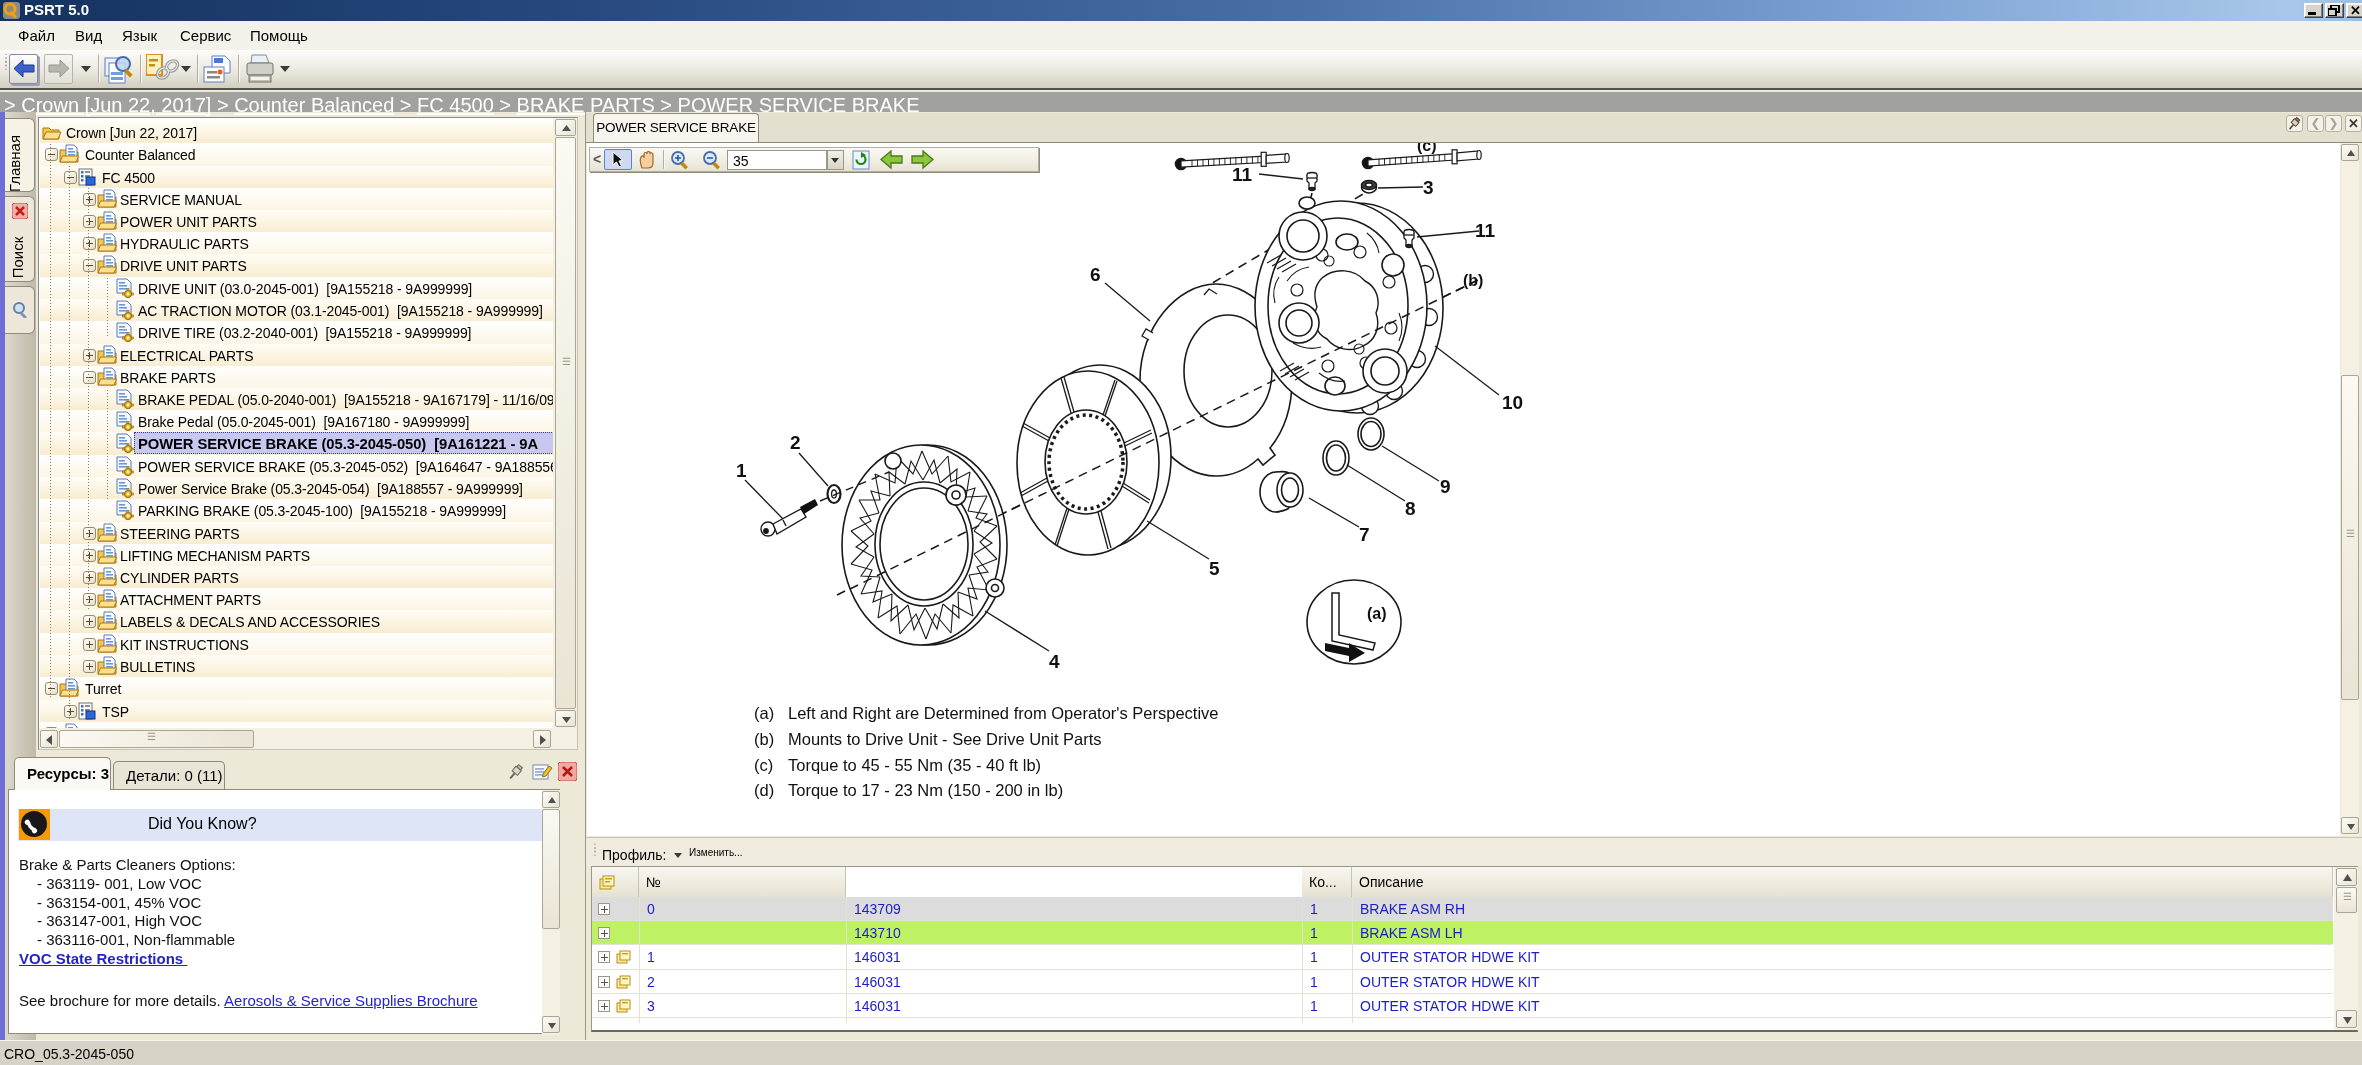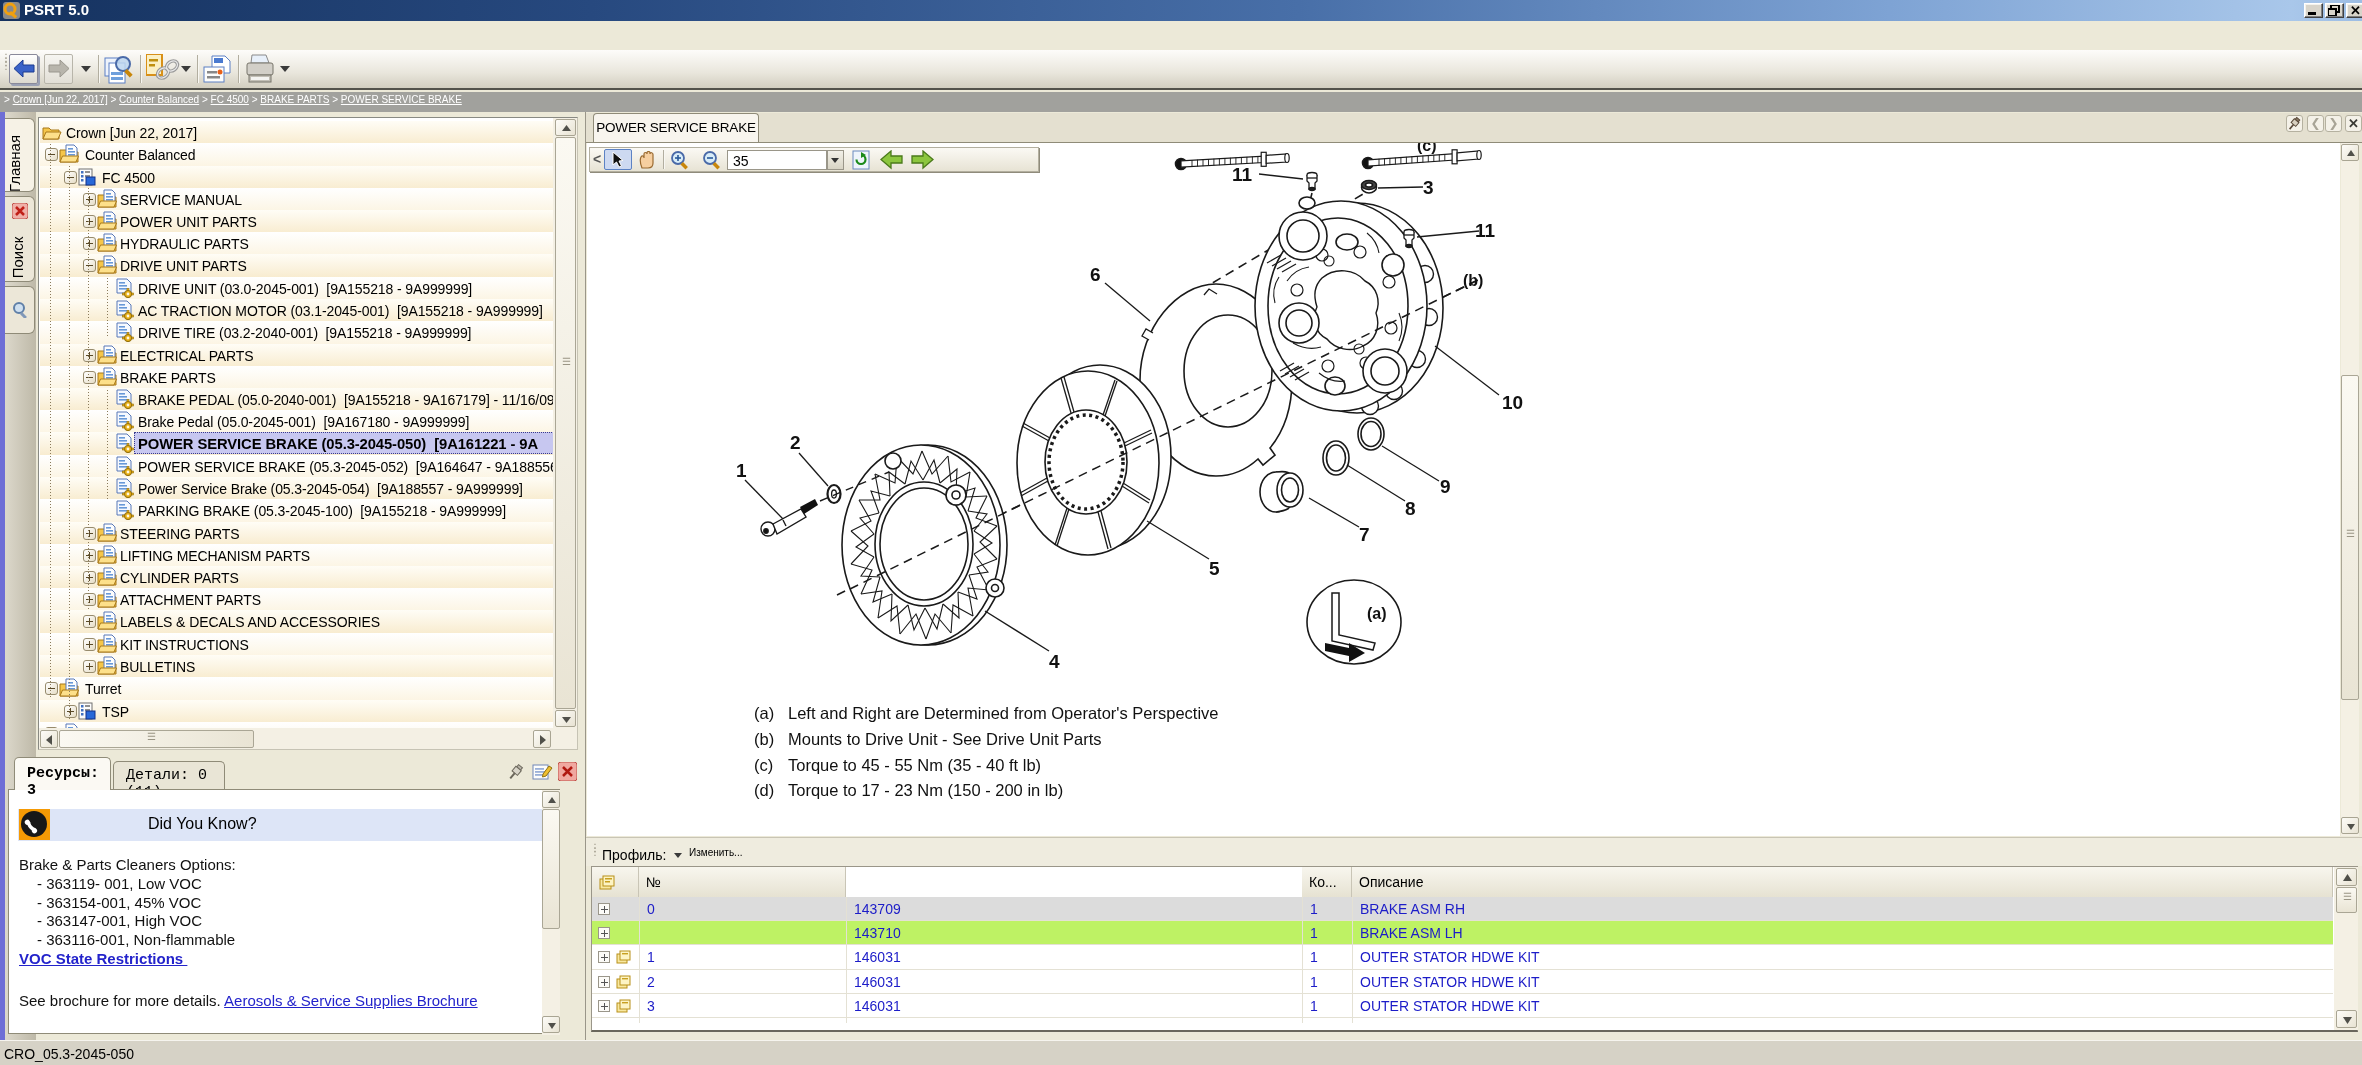--- a/index.html
+++ b/index.html
@@ -15,21 +15,21 @@
   font-size:11px; font-weight:bold; color:#000; text-align:center; line-height:13px; }
 
 #menubar { left:0; top:21px; width:2362px; height:29px; background:#f2f1ea; }
 #menubar span { position:absolute; top:6px; font-size:15px; color:#000; }
 
 #toolbar { left:0; top:50px; width:2362px; height:40px;
   background:linear-gradient(#fdfcfa, #e9e6dc 60%, #d2cec0); border-bottom:2px solid #53524b; }
 .tsep { position:absolute; top:5px; width:1px; height:28px; background:#b2aea0; box-shadow:1px 0 0 #f8f7f2; }
 .dd { position:absolute; width:0; height:0; border-left:5px solid transparent; border-right:5px solid transparent; border-top:6px solid #3a3a3a; }
 
-#crumb { left:0; top:92px; width:2362px; height:20px; background:#a1a19d; color:#fff; font-size:10px; }
+#crumb { left:0; top:92px; width:2362px; height:20px; background:#a1a19d; color:#fff; font-size:20px; }
 #crumb > span { position:absolute; top:2px; white-space:pre; }
 #crumb .lk { text-decoration:underline; }
 
 #bluestrip { left:0; top:112px; width:5px; height:928px; background:#6e6ed6; }
 #tabstrip { left:5px; top:112px; width:31px; height:928px; background:linear-gradient(90deg,#dcd8cb,#beb9a8); }
 .vtab { position:absolute; left:5px; width:30px; background:#ece7d8; border:1px solid #8f8b78; border-left:none;
   border-radius:0 6px 6px 0; }
 .vtab .vt { position:absolute; left:4px; top:50%; transform:rotate(-90deg) translate(0,0); transform-origin:center;
   font-size:15px; color:#000; white-space:nowrap; }
 
@@ -46,21 +46,21 @@
 .trow { position:absolute; left:1px; width:514px; height:23px; overflow:hidden; }
 .trow.cream { background:linear-gradient(#fffdf6,#f8ecd0); }
 .trow.white { background:linear-gradient(#ffffff,#fcf5e4); }
 .trow .txt { position:absolute; top:3.5px; font-size:14px; letter-spacing:-0.1px; color:#000; white-space:pre; }
 .exp { position:absolute; top:5px; width:13px; height:13px; background:linear-gradient(135deg,#ffffff,#e6ddc6);
   border:1px solid #978b6d; border-radius:3px; }
 .exp:before { content:""; position:absolute; left:2px; top:5px; width:7px; height:1px; background:#5a4a28; }
 .exp.plus:after { content:""; position:absolute; left:5px; top:2px; width:1px; height:7px; background:#5a4a28; }
 .sel { position:absolute; background:#c7c7f0; border:1px dotted #3c3c8c; }
 
-.htab { position:absolute; border:1px solid #8f8b78; border-bottom:none; border-radius:5px 5px 0 0; font-size:15px; color:#000;font-family:Liberation Mono, monospace; }
+.htab { position:absolute; border:1px solid #8f8b78; border-bottom:none; border-radius:5px 5px 0 0; font-size:15px; color:#000; }
 #respanel { left:8px; top:789px; width:552px; height:245px; background:#fff; border:1px solid #8f8b78; }
 #dykbar { position:absolute; left:9px; top:19px; width:524px; height:32px; background:#dde5f7; }
 #dykbar .ic { position:absolute; left:1px; top:0px; width:31px; height:31px; background:#f59a05; }
 .rtxt { position:absolute; font-size:15px; color:#111; white-space:pre; }
 .blink { color:#2323cb; text-decoration:underline; }
 
 #status { left:0; top:1040px; width:2362px; height:25px; background:#d6d2c6; border-top:1px solid #f6f4ee; font-size:14px; }
 
 #rightpanel { left:585px; top:112px; width:1777px; height:928px; background:#ece9d8; border-left:1px solid #9a9689; }
 #rtabrow { position:absolute; left:0; top:1px; width:1777px; height:30px; background:#e4e0d0; border-bottom:1px solid #8f8b78; }
@@ -94,20 +94,27 @@
 <div class="winbtn" style="left:2304px">
         <span style="position:absolute;left:3px;top:8px;width:8px;height:3px;background:#000"></span>
       </div>
 <div class="winbtn" style="left:2325px">
         <svg width="13" height="11" style="position:absolute;left:2px;top:1px">
           <rect x="3" y="0" width="8" height="7" fill="none" stroke="#000" stroke-width="2"></rect>
           <rect x="0" y="4" width="8" height="7" fill="#d8d4ca" stroke="#000" stroke-width="2"></rect>
         </svg>
       </div>
 <div class="winbtn" style="left:2346px;font-size:13px;line-height:14px">✕</div>
+</div>
+<div class="abs" id="menubar">
+<span style="left:18px">Файл</span>
+<span style="left:75px">Вид</span>
+<span style="left:122px">Язык</span>
+<span style="left:180px">Сервис</span>
+<span style="left:250px">Помощь</span>
 </div>
 <div class="abs" id="toolbar">
 <div class="grip" style="left:1px;top:6px">⋮<br>⋮<br>⋮</div>
 <div class="abs" style="left:9px;top:4px;width:29px;height:30px;background:linear-gradient(#fff,#dcd9cf);border:1px solid #8a8a9a;border-radius:2px;box-shadow:2px 2px 0 #9aa0b4"></div>
 <svg class="abs" style="left:13px;top:9px" width="22" height="20">
         <path d="M10 1 L10 6 L21 6 L21 13 L10 13 L10 18 L1 9.5 Z" fill="#3a62c8" stroke="#1a3a90" stroke-width="1"></path>
       </svg>
 <div class="abs" style="left:44px;top:4px;width:29px;height:30px;background:linear-gradient(#f6f5f1,#e2dfd6);border:1px solid #b8b5aa;border-radius:2px"></div>
 <svg class="abs" style="left:48px;top:9px" width="22" height="20">
         <path d="M12 1 L12 6 L1 6 L1 13 L12 13 L12 18 L21 9.5 Z" fill="#b8b5ac" stroke="#9a978e" stroke-width="1"></path>

